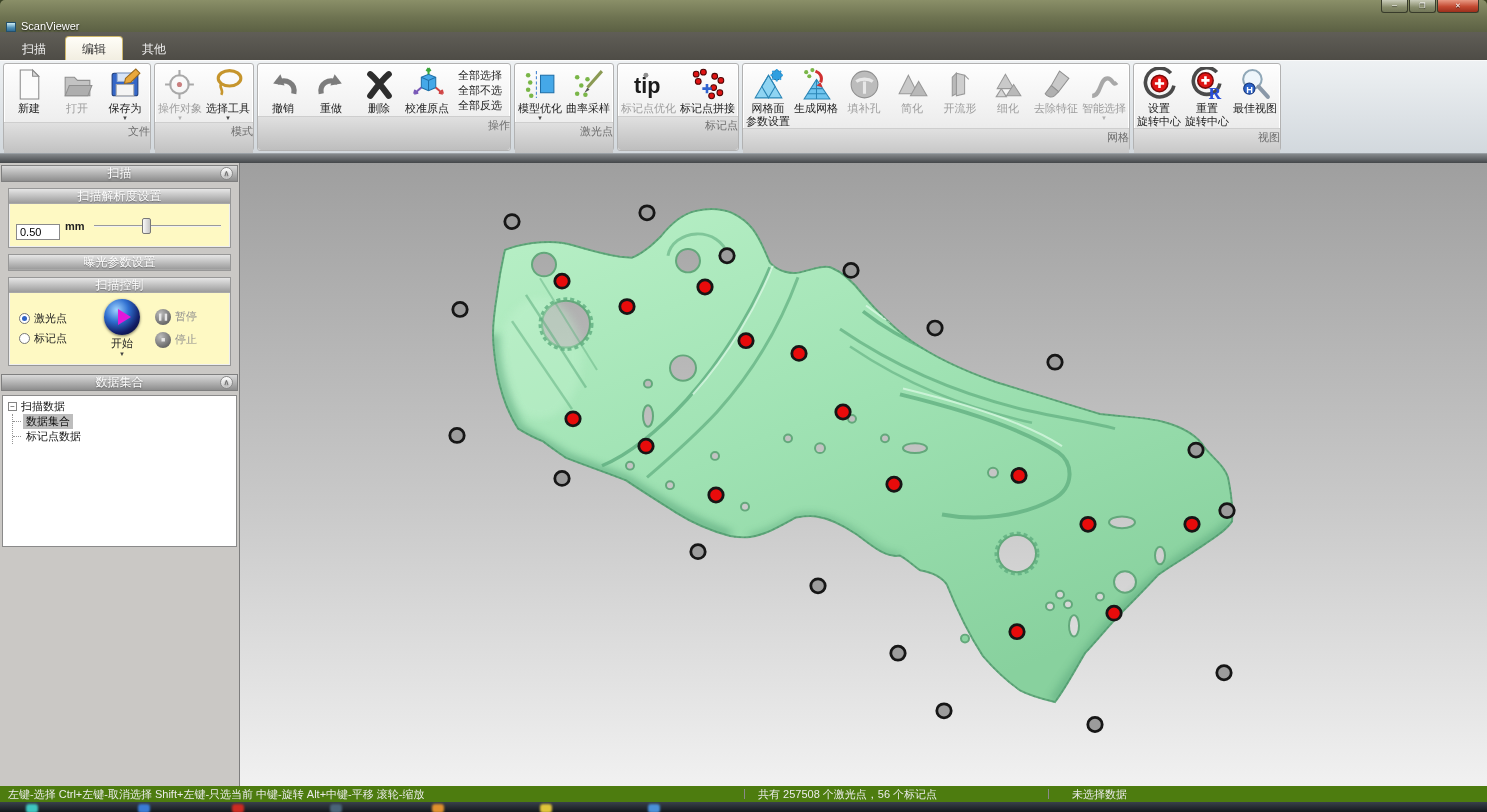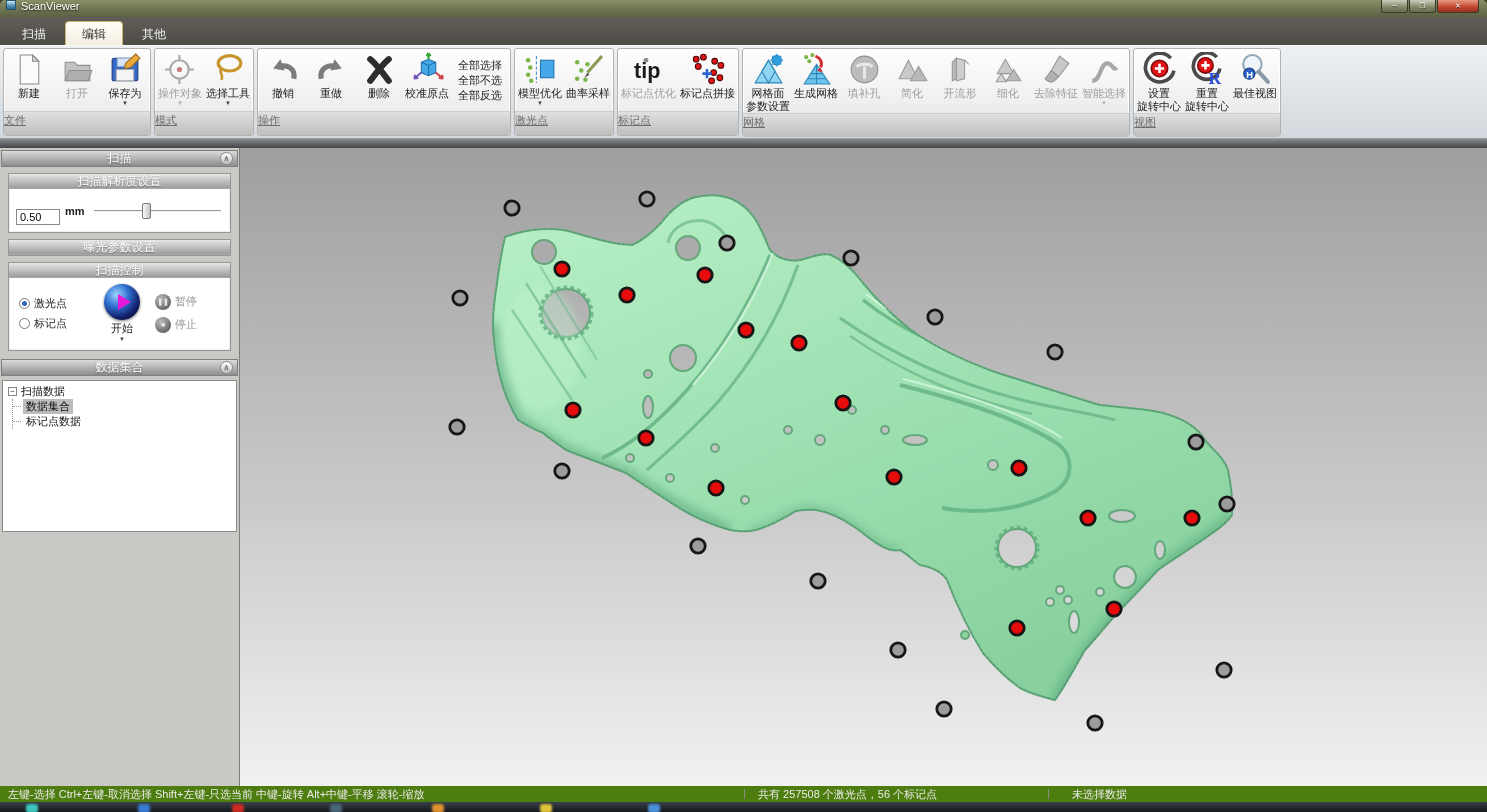--- a/index.html
+++ b/index.html
@@ -2,21 +2,21 @@
 <html><head>
 <meta charset="utf-8">
 <style>
   * { margin:0; padding:0; box-sizing:border-box; }
   html,body { width:1487px; height:812px; overflow:hidden; }
   body { font-family:"Liberation Sans", sans-serif; background:linear-gradient(120deg,#46502e,#5a6238 40%,#3c441f); position:relative; }
 
   .window { position:absolute; left:0; top:0; right:0; bottom:10px; display:flex; flex-direction:column; border-radius:6px 6px 0 0; box-shadow:0 0 14px rgba(0,0,0,.6); }
 
   
-  .titlebar { height:17px; flex:none; background:linear-gradient(180deg,#8a8f68,#6e7351 55%,#5c6144); border-radius:5px 5px 0 0; display:flex; align-items:flex-start; padding:0 6px; position:relative; }
+  .titlebar { height:32px; flex:none; background:linear-gradient(180deg,#8a8f68,#6e7351 55%,#5c6144); border-radius:5px 5px 0 0; display:flex; align-items:flex-end; padding:0 6px; position:relative; }
   .app-icon { width:10px; height:10px; background:linear-gradient(#cdeef7,#4f8fb5 60%,#2d6b94); border:1px solid #24506b; margin-right:5px; flex:none; }
   .title-text { color:#fff; font-size:11px; text-shadow:0 1px 2px rgba(0,0,0,.8); }
   .winbtns { position:absolute; right:8px; top:0; display:flex; }
   .winbtn { width:27px; height:13px; margin-left:1px; border:1px solid #383b2b; border-top:none; border-radius:0 0 3px 3px; background:linear-gradient(rgba(255,255,255,.55),rgba(150,155,130,.35) 60%,rgba(110,115,90,.45)); color:#fff; font-size:7px; line-height:11px; text-align:center; text-shadow:0 1px 1px rgba(0,0,0,.7); cursor:pointer; }
   .winbtn.close { width:42px; background:linear-gradient(#e89a84,#c44a32 55%,#9c2f1c); }
 
   
   .tabrow { height:28px; flex:none; background:linear-gradient(#605e57,#4e4c46); display:flex; align-items:flex-end; padding:0 6px; gap:3px; }
   .tab { height:22px; line-height:22px; padding:0 16px; font-size:12px; color:#f2f2f2; cursor:pointer; }
   .tab.active { background:linear-gradient(#fffef8,#f2eee1); color:#333; border:1px solid #cdb66b; border-bottom:none; border-radius:4px 4px 0 0; height:24px; line-height:24px; }
@@ -28,31 +28,31 @@
   .rbtn { display:flex; flex-direction:column; align-items:center; min-width:48px; padding:2px 2px 0; cursor:pointer; }
   .icn { width:35px; height:35px; flex:none; }
   .icn svg { width:100%; height:100%; display:block; }
   .lbl { font-size:11px; line-height:13px; color:#222; text-align:center; white-space:pre-line; }
   .rbtn.disabled { cursor:default; }
   .rbtn.disabled .lbl { color:#9d9d9d; }
   .drop { font-size:6px; line-height:7px; color:#444; }
   .rbtn.disabled .drop { color:#b0b0b0; }
   .rstack { display:flex; flex-direction:column; justify-content:center; gap:0; padding:0 7px; }
   .rstack-item { font-size:11px; color:#222; cursor:pointer; white-space:nowrap; }
-  .rgroup-label { height:24px; line-height:16px; flex:none; text-align:left; font-size:11px; color:#6e6e6e; background:linear-gradient(#e0e0e0,#bebebe); border-top:1px solid #cecece; border-radius:0 0 3px 3px;text-decoration:underline; }
+  .rgroup-label { height:34px; line-height:16px; flex:none; text-align:right; font-size:11px; color:#6e6e6e; background:linear-gradient(#e0e0e0,#bebebe); border-top:1px solid #cecece; border-radius:0 0 3px 3px; }
   .ribbon-edge { height:10px; flex:none; background:linear-gradient(#85898c,#44474a); border-top:1px solid #9aa0a5; }
 
   
   .content { flex:1; display:flex; min-height:0; }
 
   
   .sidebar { width:240px; flex:none; background:#cac8c5; border-right:1px solid #7e7e7e; display:flex; flex-direction:column; font-size:11px; }
   .panel-header { height:17px; flex:none; margin:2px 1px 0; background:linear-gradient(#dadada,#8d8d8d); border:1px solid #7f7f7f; display:flex; align-items:center; justify-content:center; color:#fff; font-size:12px; position:relative; text-shadow:0 1px 2px rgba(0,0,0,.45); }
   .collapse-btn { position:absolute; right:4px; top:1px; width:13px; height:13px; border-radius:50%; background:linear-gradient(#ffffff,#c6c6c6); border:1px solid #8a8a8a; color:#666; font-size:8px; line-height:11px; text-align:center; cursor:pointer; }
-  .sgroup { margin:6px 8px 0; border:1px solid #979797; box-shadow:inset 0 0 0 1px #efefef; background:#ffffff; }
+  .sgroup { margin:6px 8px 0; border:1px solid #979797; box-shadow:inset 0 0 0 1px #efefef; background:#fef9c3; }
   .sgroup-title { height:15px; line-height:15px; background:linear-gradient(#e6e6e6,#9c9c9c); color:#fff; font-size:12px; text-align:center; border-bottom:1px solid #a8a8a8; text-shadow:0 1px 1px rgba(0,0,0,.35); }
   .sgroup-row { display:flex; align-items:center; padding:7px 7px; }
   .res-input { width:44px; height:16px; border:1px solid #8a8a8a; background:#fff; font-size:11px; padding:0 3px; font-family:"Liberation Sans",sans-serif;margin-top:13px; }
   .unit { font-size:11px; font-weight:bold; color:#222; margin:0 7px 0 5px; }
   .slider { flex:1; height:18px; position:relative; cursor:pointer; }
   .slider .track { position:absolute; left:2px; right:2px; top:8px; height:2px; background:#9a9a9a; border-bottom:1px solid #f2f2f2; }
   .slider .thumb { position:absolute; top:1px; width:9px; height:16px; background:linear-gradient(90deg,#fafafa,#c4c4c4); border:1px solid #787878; border-radius:2px; }
   .ctl-body { display:grid; grid-template-columns:76px 66px 1fr; padding:6px 4px 8px; align-items:center; }
   .radio-row { display:flex; align-items:center; gap:4px; color:#222; margin:5px 0 5px 6px; cursor:pointer; }
   .radio { width:11px; height:11px; border-radius:50%; border:1px solid #787878; background:#fff; position:relative; flex:none; }

